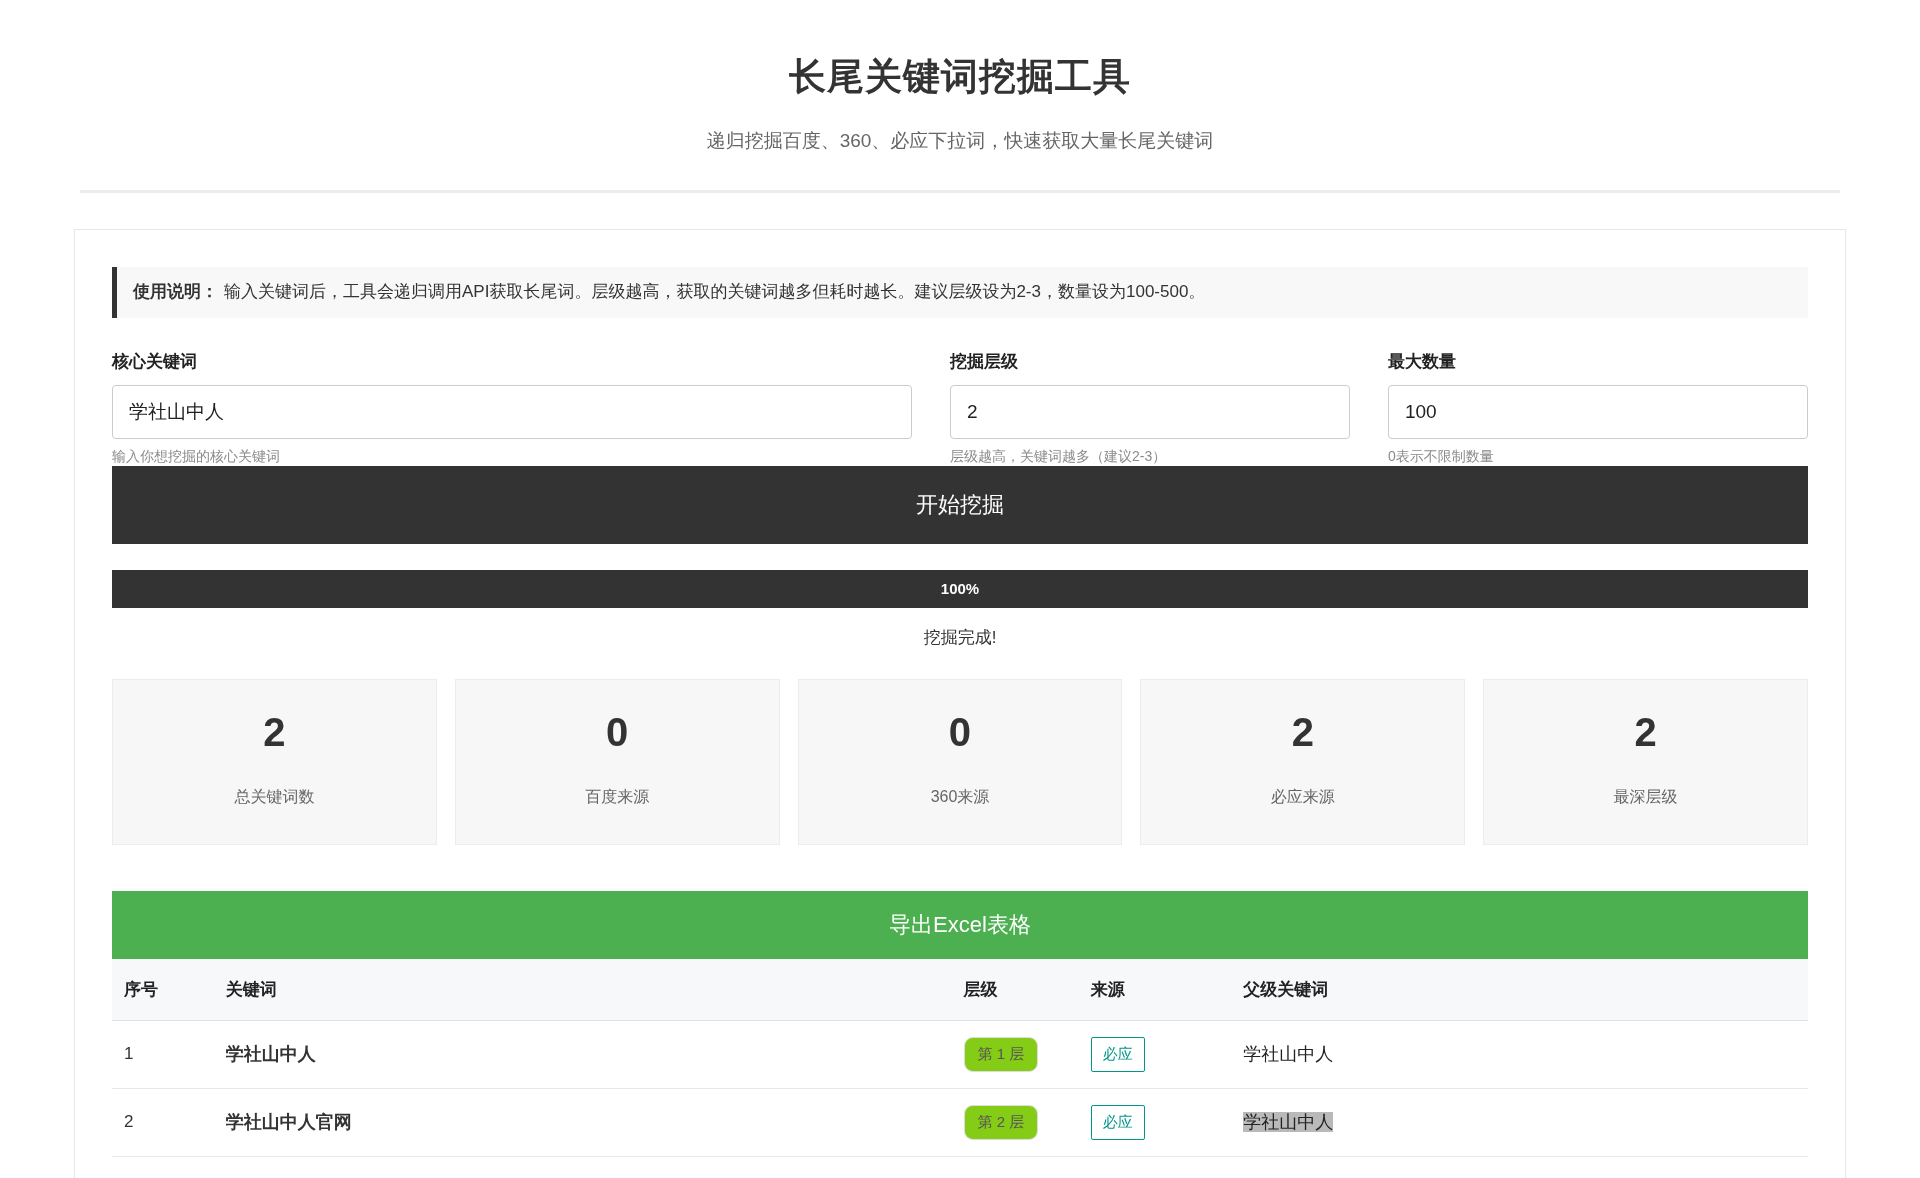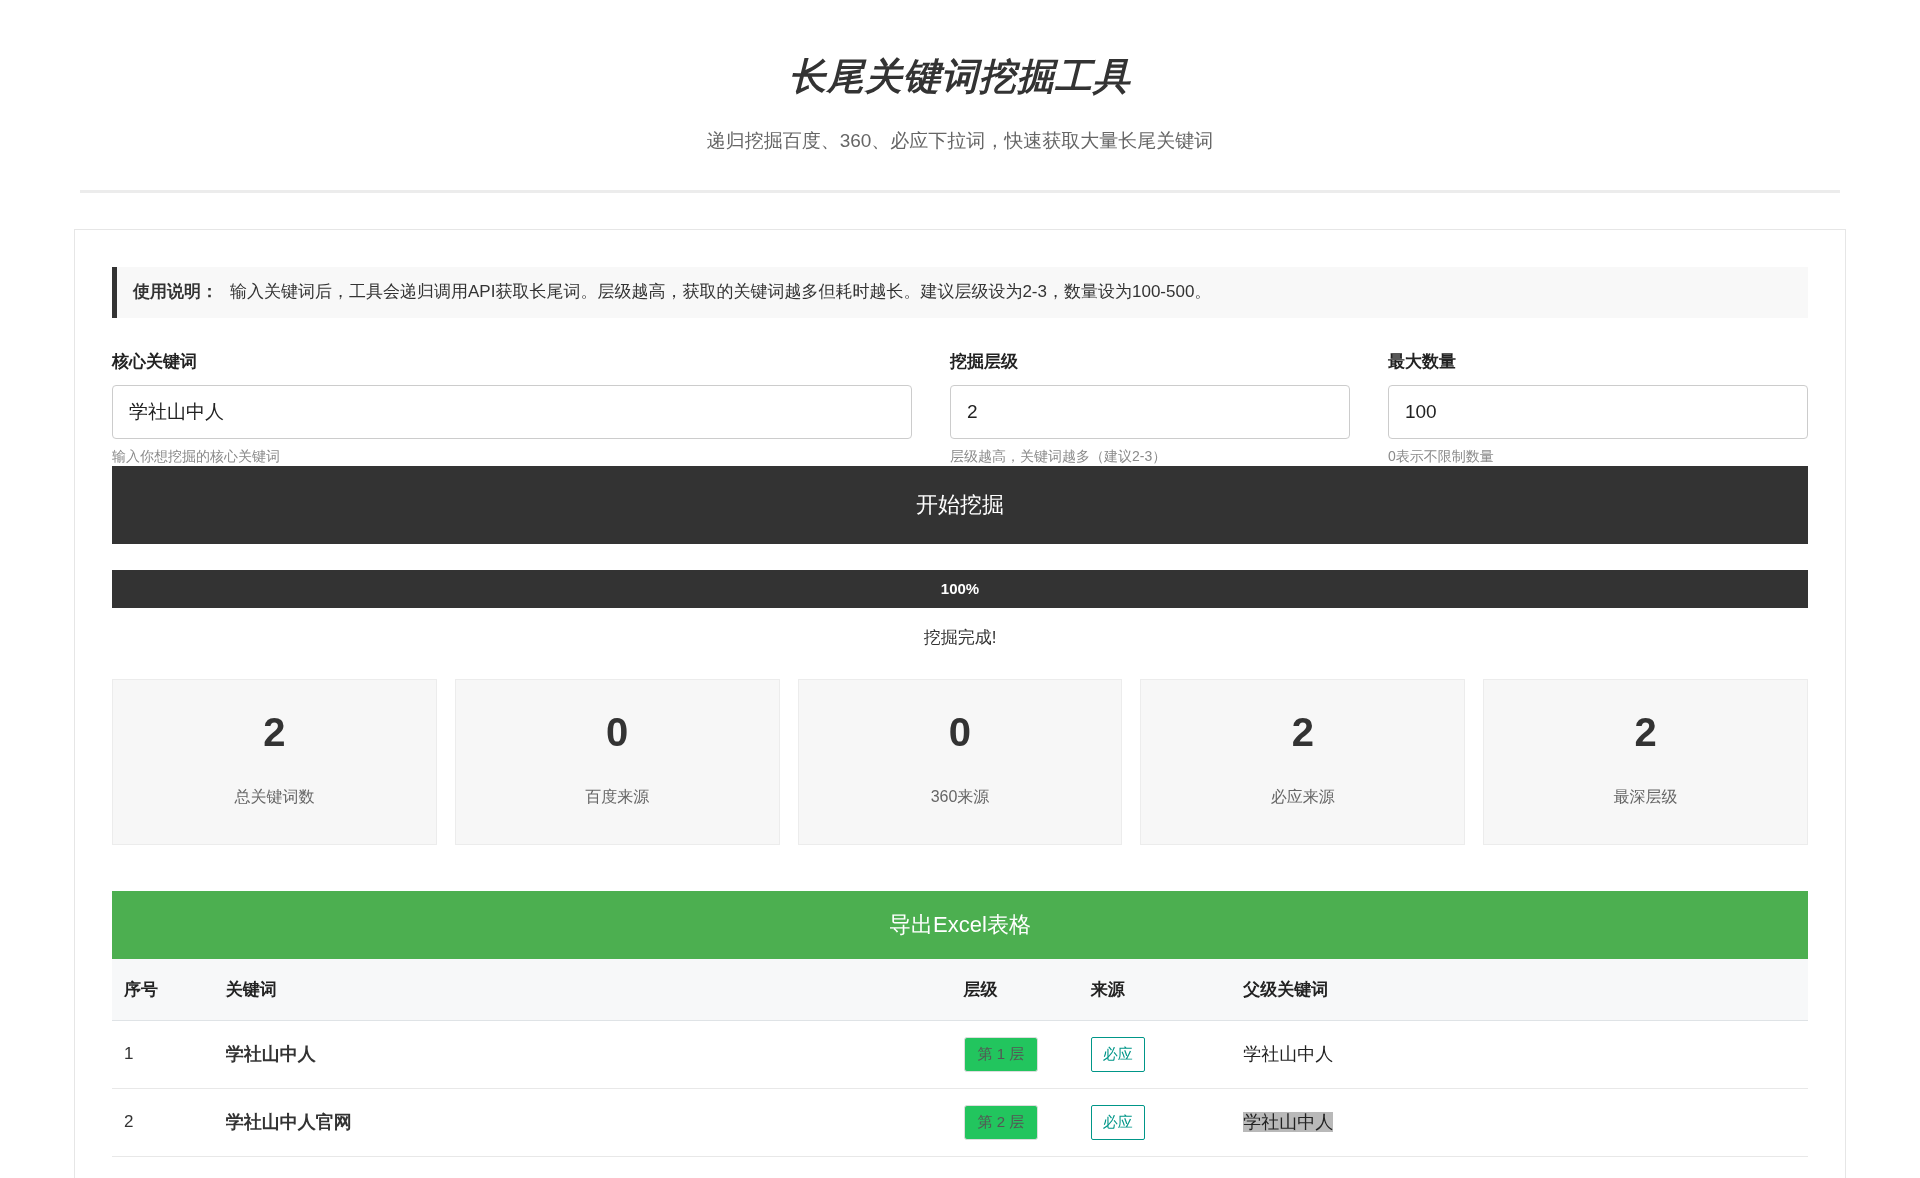--- a/index.html
+++ b/index.html
@@ -6,21 +6,21 @@
   html, body { background: #fff; }
   body {
     width: 1920px;
     min-height: 1178px;
     margin: 0 auto;
     font-family: "Liberation Sans", "DejaVu Sans", sans-serif;
     color: #333;
   }
   
   .page-header { text-align: center; padding-top: 52px; }
-  .page-title { font-size: 37px; font-weight: bold; color: #333; letter-spacing: 1px; font-style: italic; }
+  .page-title { font-size: 37px; font-weight: bold; color: #333; letter-spacing: 1px; }
   .page-subtitle { font-size: 19px; color: #666; margin-top: 26px; }
   .top-divider { height: 3px; background: #ececec; margin: 36px 80px 0; }
 
   
   .card {
     margin: 36px 74px 40px;
     border: 1px solid #e6e6e6;
     background: #fff;
     padding: 37px;
   }
@@ -28,21 +28,21 @@
   
   .usage-note {
     background: #f8f8f8;
     border-left: 5px solid #333;
     padding: 13px 16px;
     font-size: 17px;
     color: #333;
     line-height: 1.45;
     margin-bottom: 32px;
   }
-  .usage-note b { margin-right: 12px; }
+  .usage-note b { margin-right: 6px; }
 
   
   .form-grid {
     display: grid;
     grid-template-columns: 2fr 1fr 1.05fr;
     gap: 38px;
   }
   .field-label { font-size: 17px; font-weight: bold; color: #222; margin-bottom: 12px; }
   .field input {
     width: 100%;
@@ -134,26 +134,26 @@
     vertical-align: middle;
   }
   .col-index  { width: 6%; }
   .col-kw     { width: 43.5%; }
   .col-level  { width: 7.5%; }
   .col-source { width: 9%; }
   .col-parent { width: 34%; }
   .kw-cell { font-weight: bold; font-size: 18px; color: #1a1a1a; }
   .level-badge {
     display: inline-block;
-    background: #22c55e;
+    background: #84cc16;
     border: 1px solid #ddd;
     color: #555;
     font-size: 15px;
     padding: 7px 13px;
-    border-radius: 3px;
+    border-radius: 9px;
     white-space: nowrap;
   }
   .source-badge {
     display: inline-block;
     background: #fff;
     border: 1px solid #009688;
     color: #009688;
     font-size: 15px;
     padding: 7px 11px;
     border-radius: 2px;

